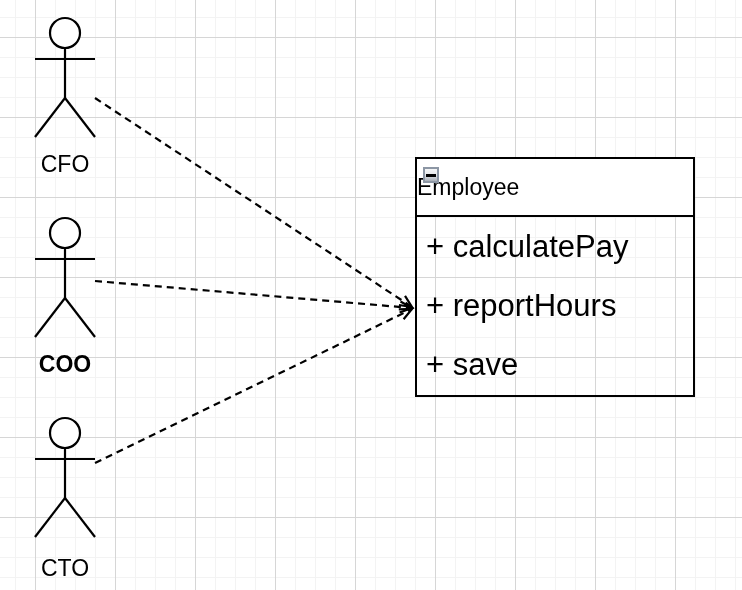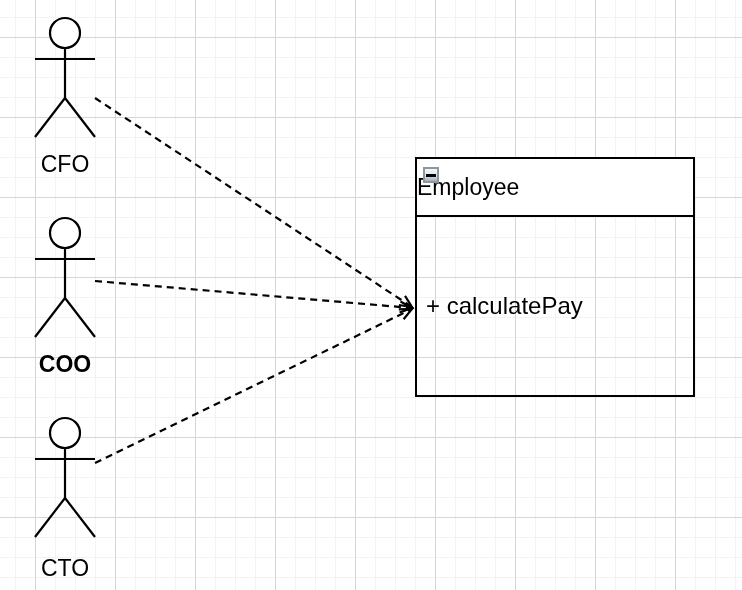--- a/index.html
+++ b/index.html
@@ -107,21 +107,21 @@
   .class-body {
     flex: 1;
     display: flex;
     flex-direction: column;
   }
   .class-row {
     flex: 1;
     display: flex;
     align-items: center;
     padding-left: 9px;
-    font-size: 24px;
+    font-size: 31px;
     color: #000000;
     white-space: nowrap;
   }
 </style>
 </head>
 <body>
 
 <div class="canvas">
 
   <svg class="overlay">
@@ -153,16 +153,18 @@
 
   <div class="class-box">
     <div class="class-header">
       <button class="collapse-btn">
         <span class="minus-bar"></span>
       </button>
       <span>Employee</span>
     </div>
     <div class="class-body">
       <div class="class-row">+ calculatePay</div>
+      <div class="class-row">+ reportHours</div>
+      <div class="class-row">+ save</div>
     </div>
   </div>
 
 </div>
 
 </body></html>

